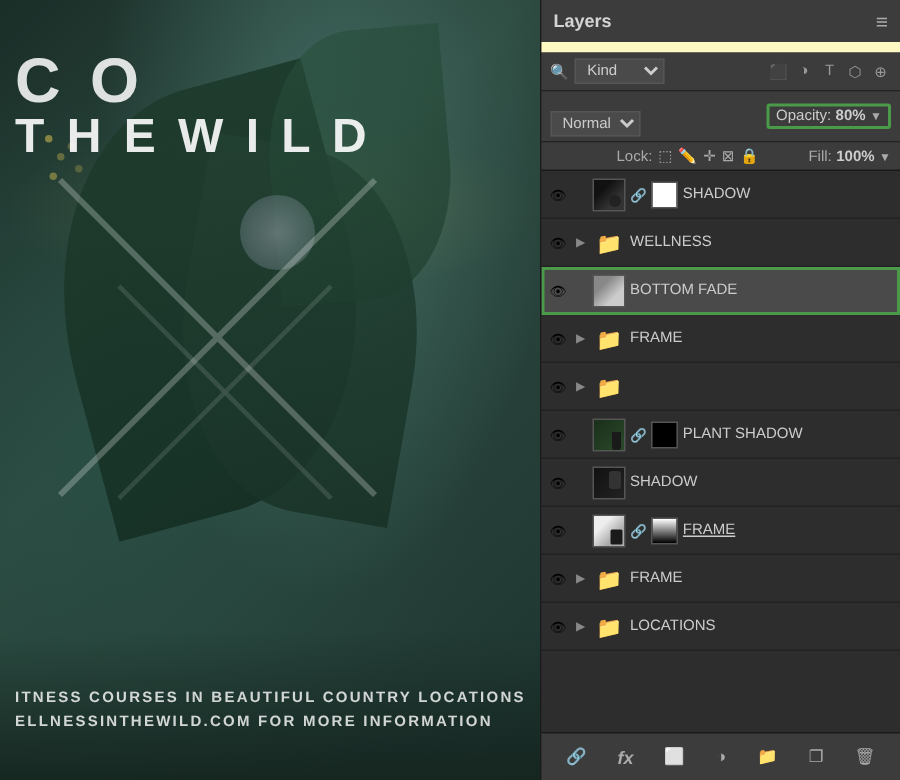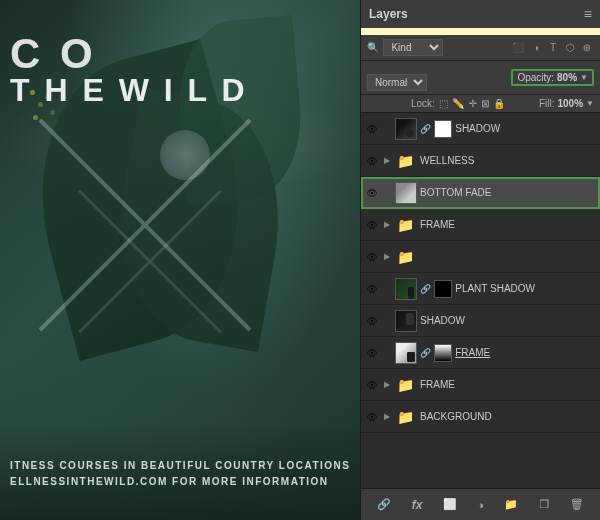--- a/index.html
+++ b/index.html
@@ -577,21 +577,21 @@
           <span class="folder-icon">📁</span>
         </div>
         <span class="layer-name">FRAME</span>
       </div>
       <div class="layer-item">
         <div class="eye-icon"></div>
         <div class="expand-arrow">▶</div>
         <div class="layer-thumb-folder">
           <span class="folder-icon">📁</span>
         </div>
-        <span class="layer-name">BACKGROUND</span>
+        <span class="layer-name">LOCATIONS</span>
       </div>
     </div>
 
   <div class="panel-footer">
     <span class="footer-btn" title="Link Layers">🔗</span>
     <span class="footer-btn" title="Add Layer Style" style="font-style:italic;font-size:12px;font-weight:bold;">fx</span>
     <span class="footer-btn" title="Add Layer Mask">⬜</span>
     <span class="footer-btn" title="New Fill or Adjustment Layer">◑</span>
     <span class="footer-btn" title="New Group">📁</span>
     <span class="footer-btn" title="New Layer">❐</span>

